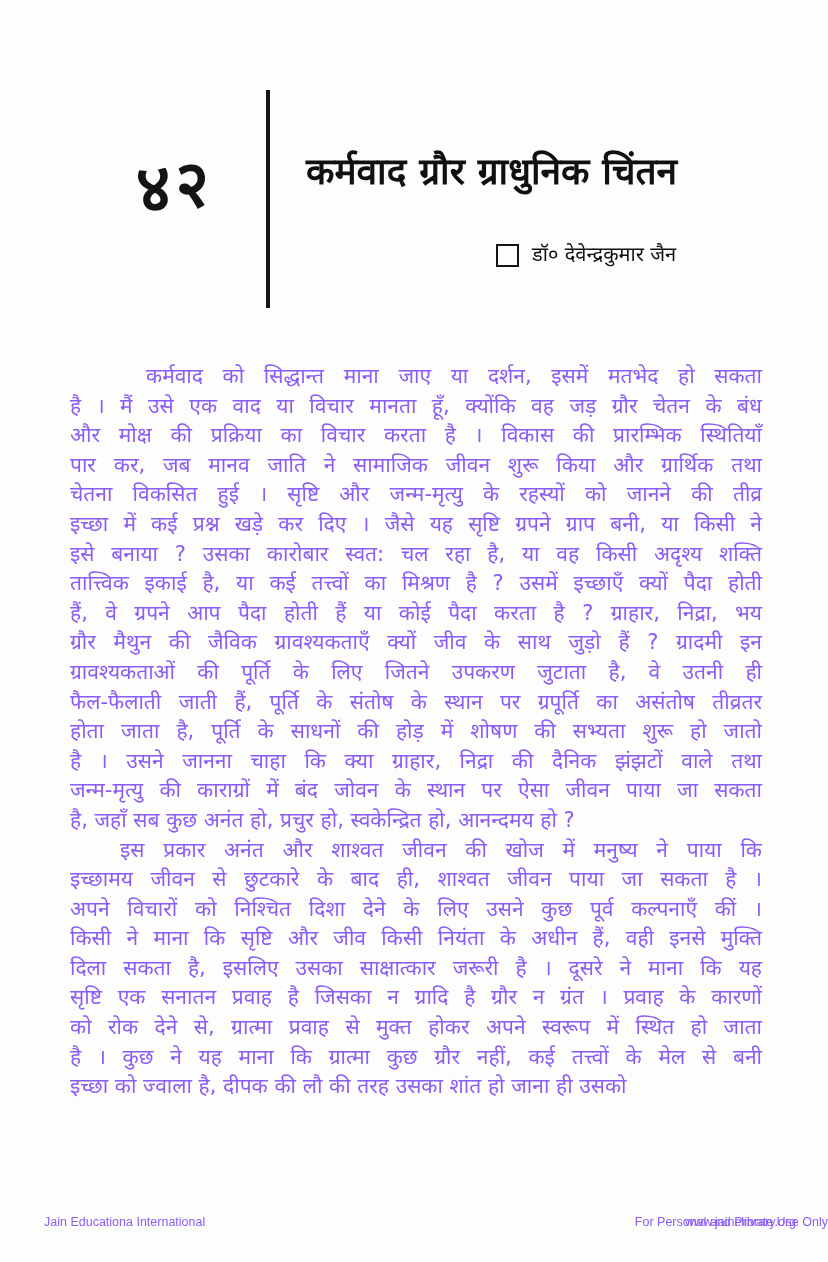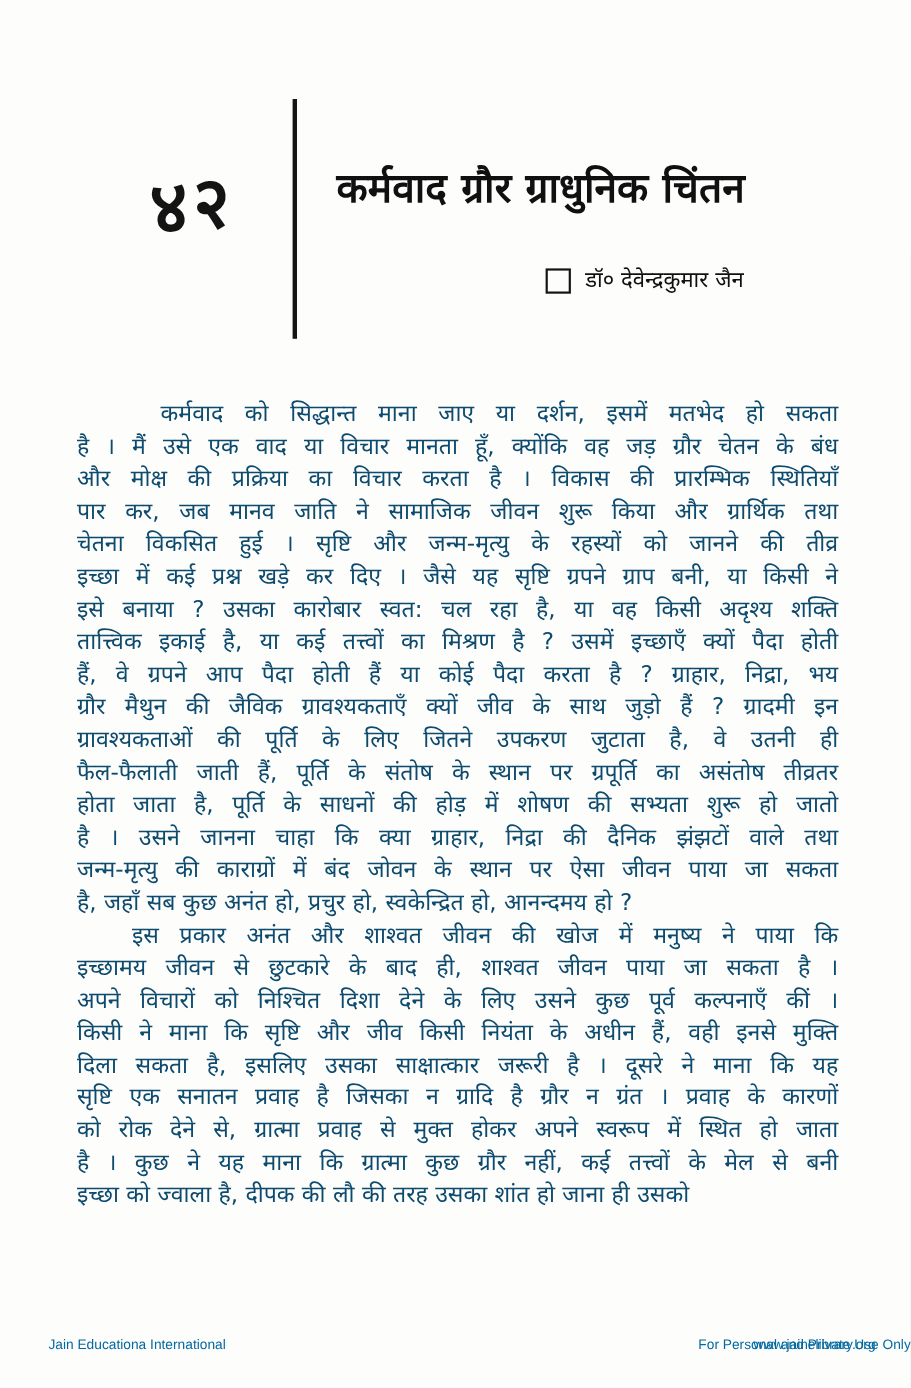--- a/index.html
+++ b/index.html
@@ -69,21 +69,21 @@
   }
 
   
   .body-text {
     position: absolute;
     left: 70px;
     top: 362px;
     width: 692px;
     font-size: 21px;
     line-height: 29.6px;
-    color: #0c4a6e;
+    color: #8b5cf6;
   }
   .para { margin: 0; }
   .para + .para { }
   .tline {
     text-align: justify;
     text-align-last: justify;
     white-space: normal;
   }
   .tline.last { text-align-last: left; }
   .para.p1 .tline.first { text-indent: 76px; }
@@ -91,21 +91,21 @@
 
   
   .footer {
     position: absolute;
     left: 0;
     top: 1212px;
     width: 828px;
     height: 24px;
     font-family: "Liberation Sans", sans-serif;
     font-size: 12.5px;
-    color: #0369a1;
+    color: #8b5cf6;
   }
   .footer .f-left   { position: absolute; left: 44px;  top: 3px; }
   .footer .f-center { position: absolute; left: 0; right: 0; top: 3px; text-align: right; }
   .footer .f-right  { position: absolute; right: 32px; top: 3px; }
 </style>
 </head>
 <body>
 
 <div class="page">
 

